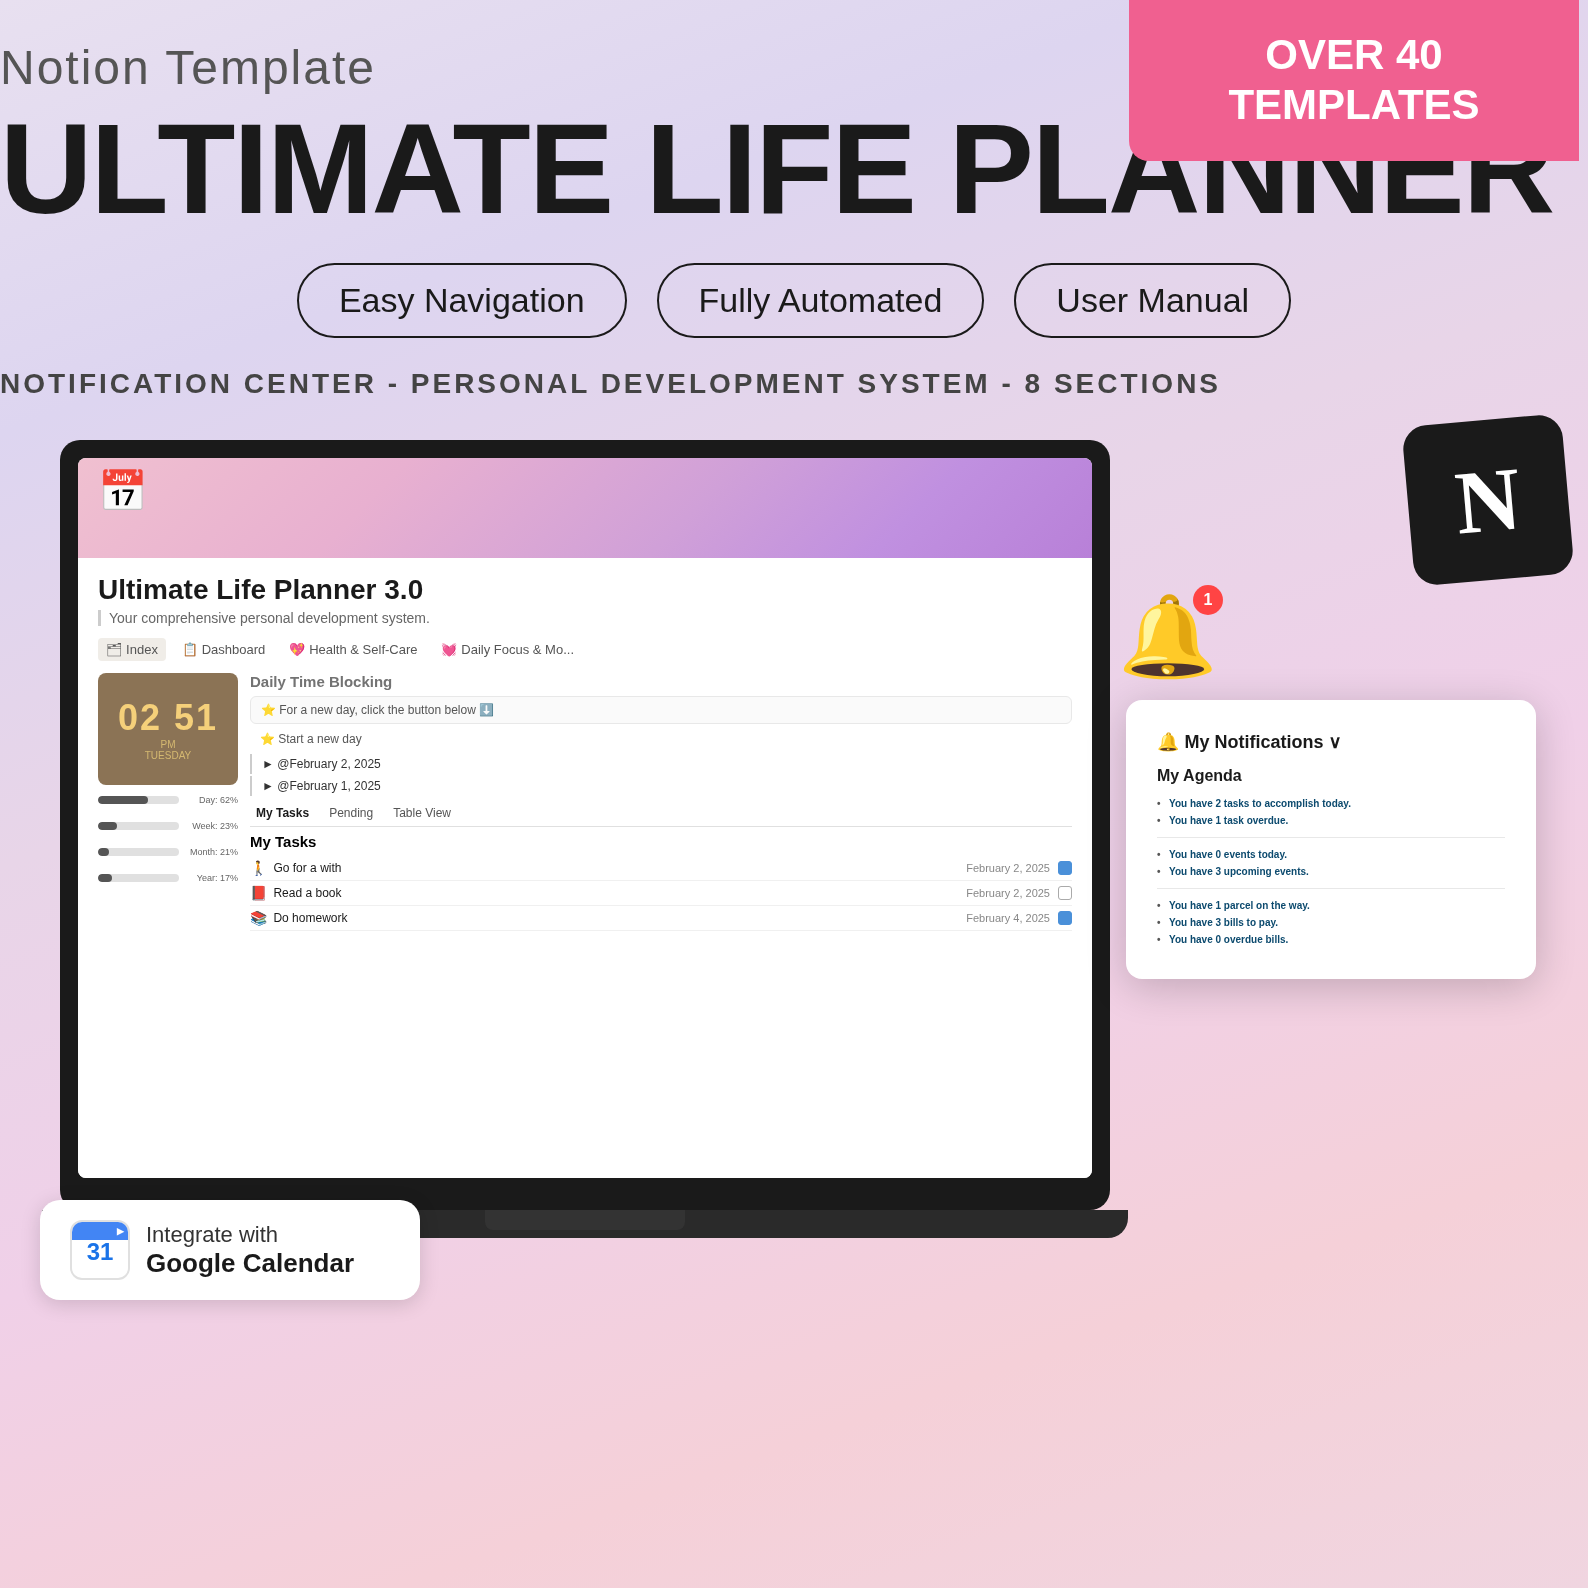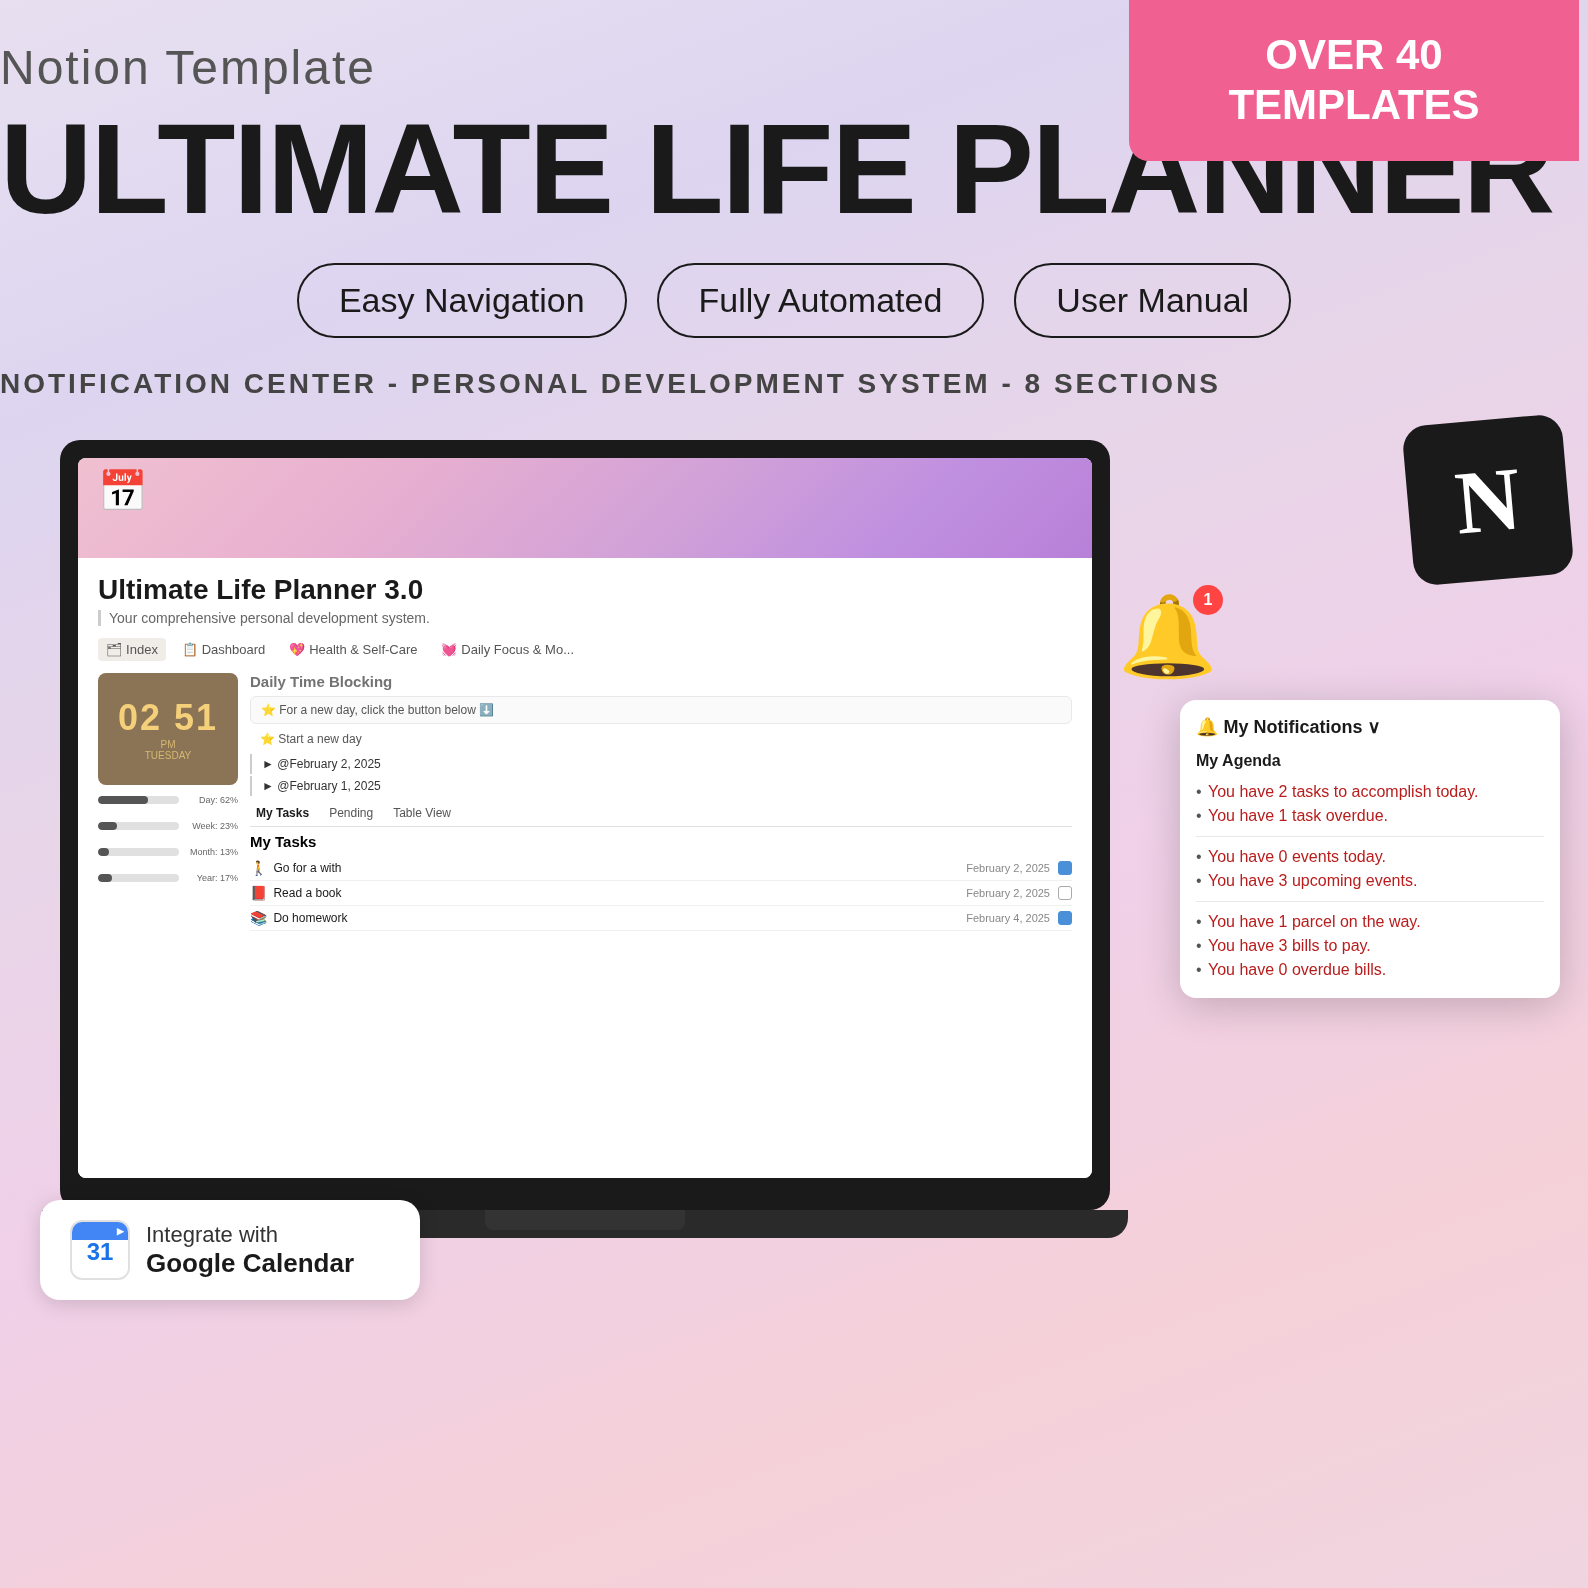--- a/index.html
+++ b/index.html
@@ -337,47 +337,48 @@
       border-radius: 3px;
     }
     .task-checkbox.checked {
       background: #4a90d9;
       border-color: #4a90d9;
     }
 
     
     .notification-panel {
       position: absolute;
-      right: 28px;
+      right: 52px;
       top: 260px;
-      width: 380px;
+      width: 410px;
       background: white;
       border-radius: 16px;
       box-shadow: 0 8px 40px rgba(0,0,0,0.2);
-      padding: 16px;
+      padding: 31px;
       z-index: 20;
     }
     .notif-header {
       font-size: 18px;
       font-weight: 600;
       margin-bottom: 14px;
       color: #1a1a1a;
     }
     .notif-section-title {
       font-size: 16px;
       font-weight: 600;
       margin-bottom: 10px;
       color: #1a1a1a;
     }
     .notif-item {
-      font-size: 16px;
-      color: #b91c1c;
+      font-size: 10px;
+      color: #0c4a6e;
       padding: 3px 0;
       padding-left: 12px;
       position: relative;
+      font-weight: bold;
     }
     .notif-item::before {
       content: '•';
       position: absolute;
       left: 0;
       color: #555;
     }
     .notif-divider {
       height: 1px;
       background: #e8e8e8;
@@ -537,21 +538,21 @@
                 <div class="progress-row">
                   <div class="progress-bar-container">
                     <div class="progress-bar-fill" style="width:23%"></div>
                   </div>
                   <div class="progress-label">Week: 23%</div>
                 </div>
                 <div class="progress-row">
                   <div class="progress-bar-container">
                     <div class="progress-bar-fill" style="width:13%"></div>
                   </div>
-                  <div class="progress-label">Month: 13%</div>
+                  <div class="progress-label">Month: 21%</div>
                 </div>
                 <div class="progress-row">
                   <div class="progress-bar-container">
                     <div class="progress-bar-fill" style="width:17%"></div>
                   </div>
                   <div class="progress-label">Year: 17%</div>
                 </div>
               </div>
             </div>
 

